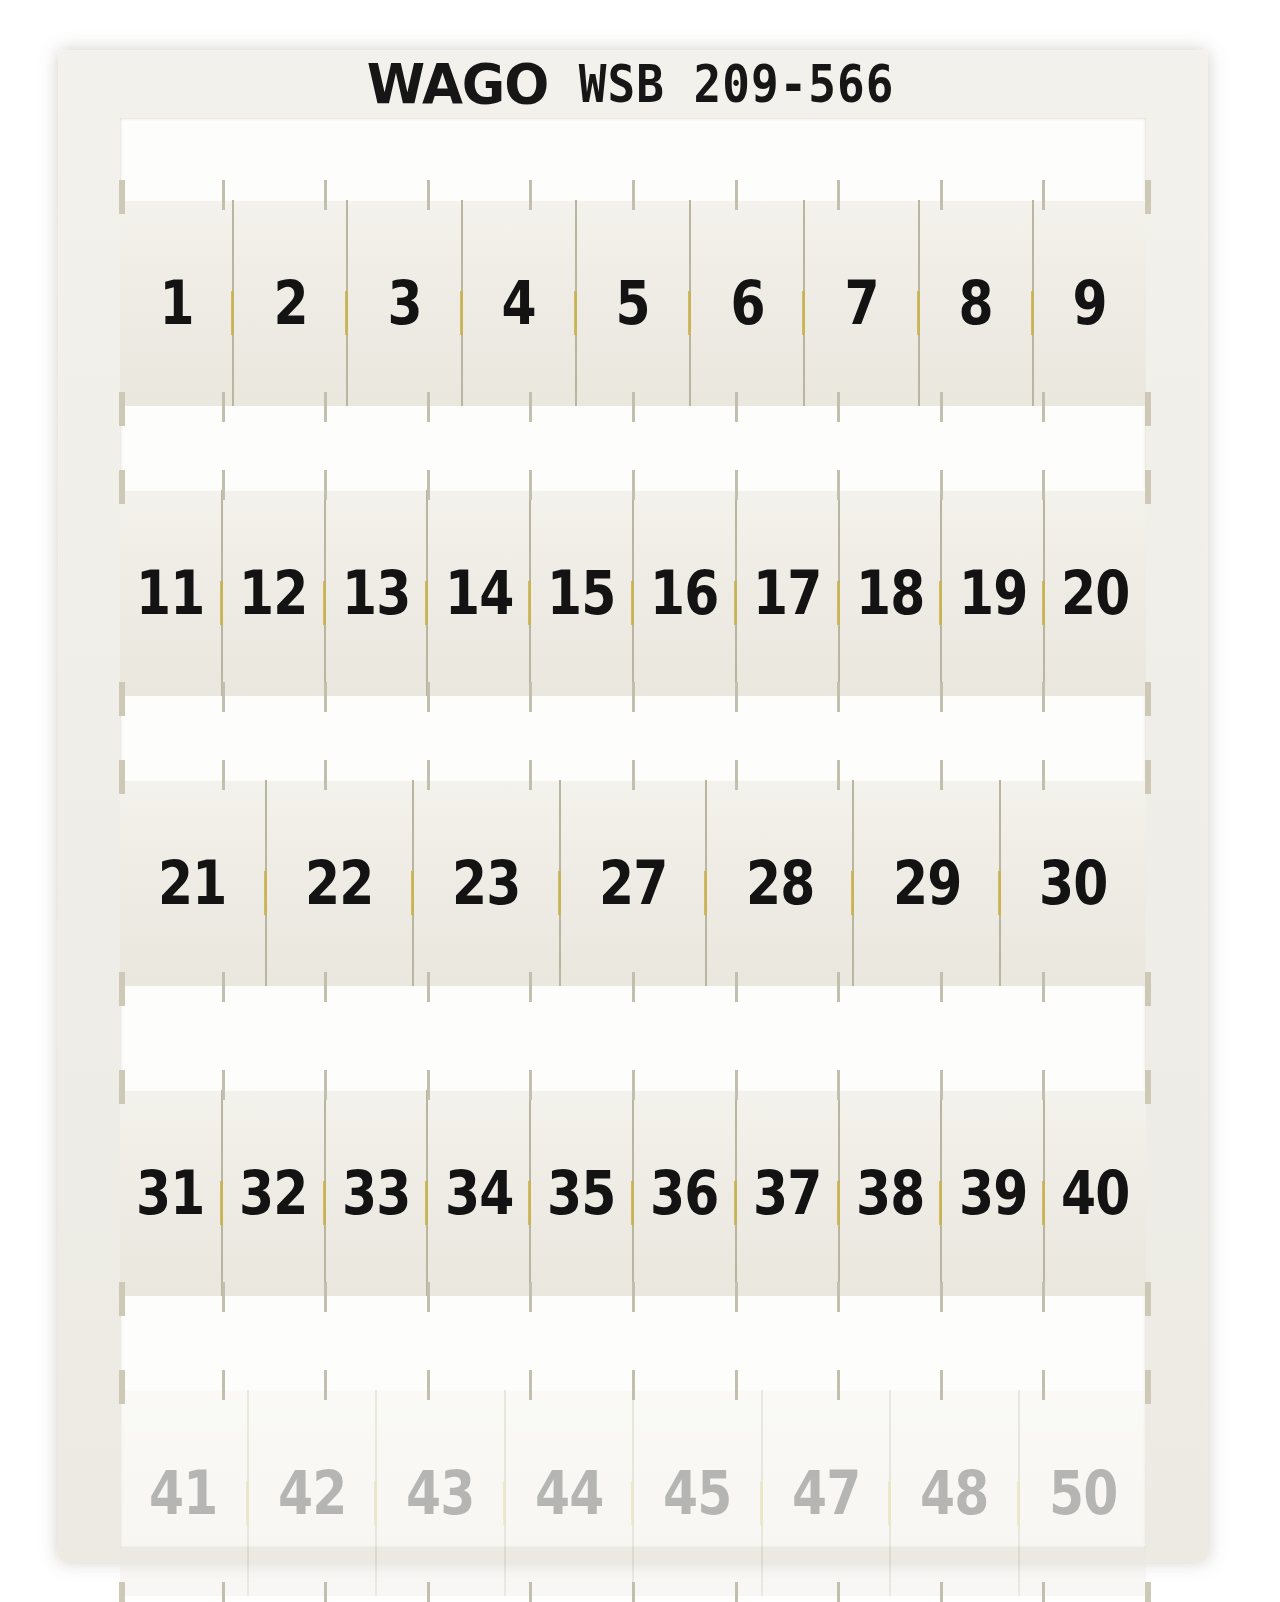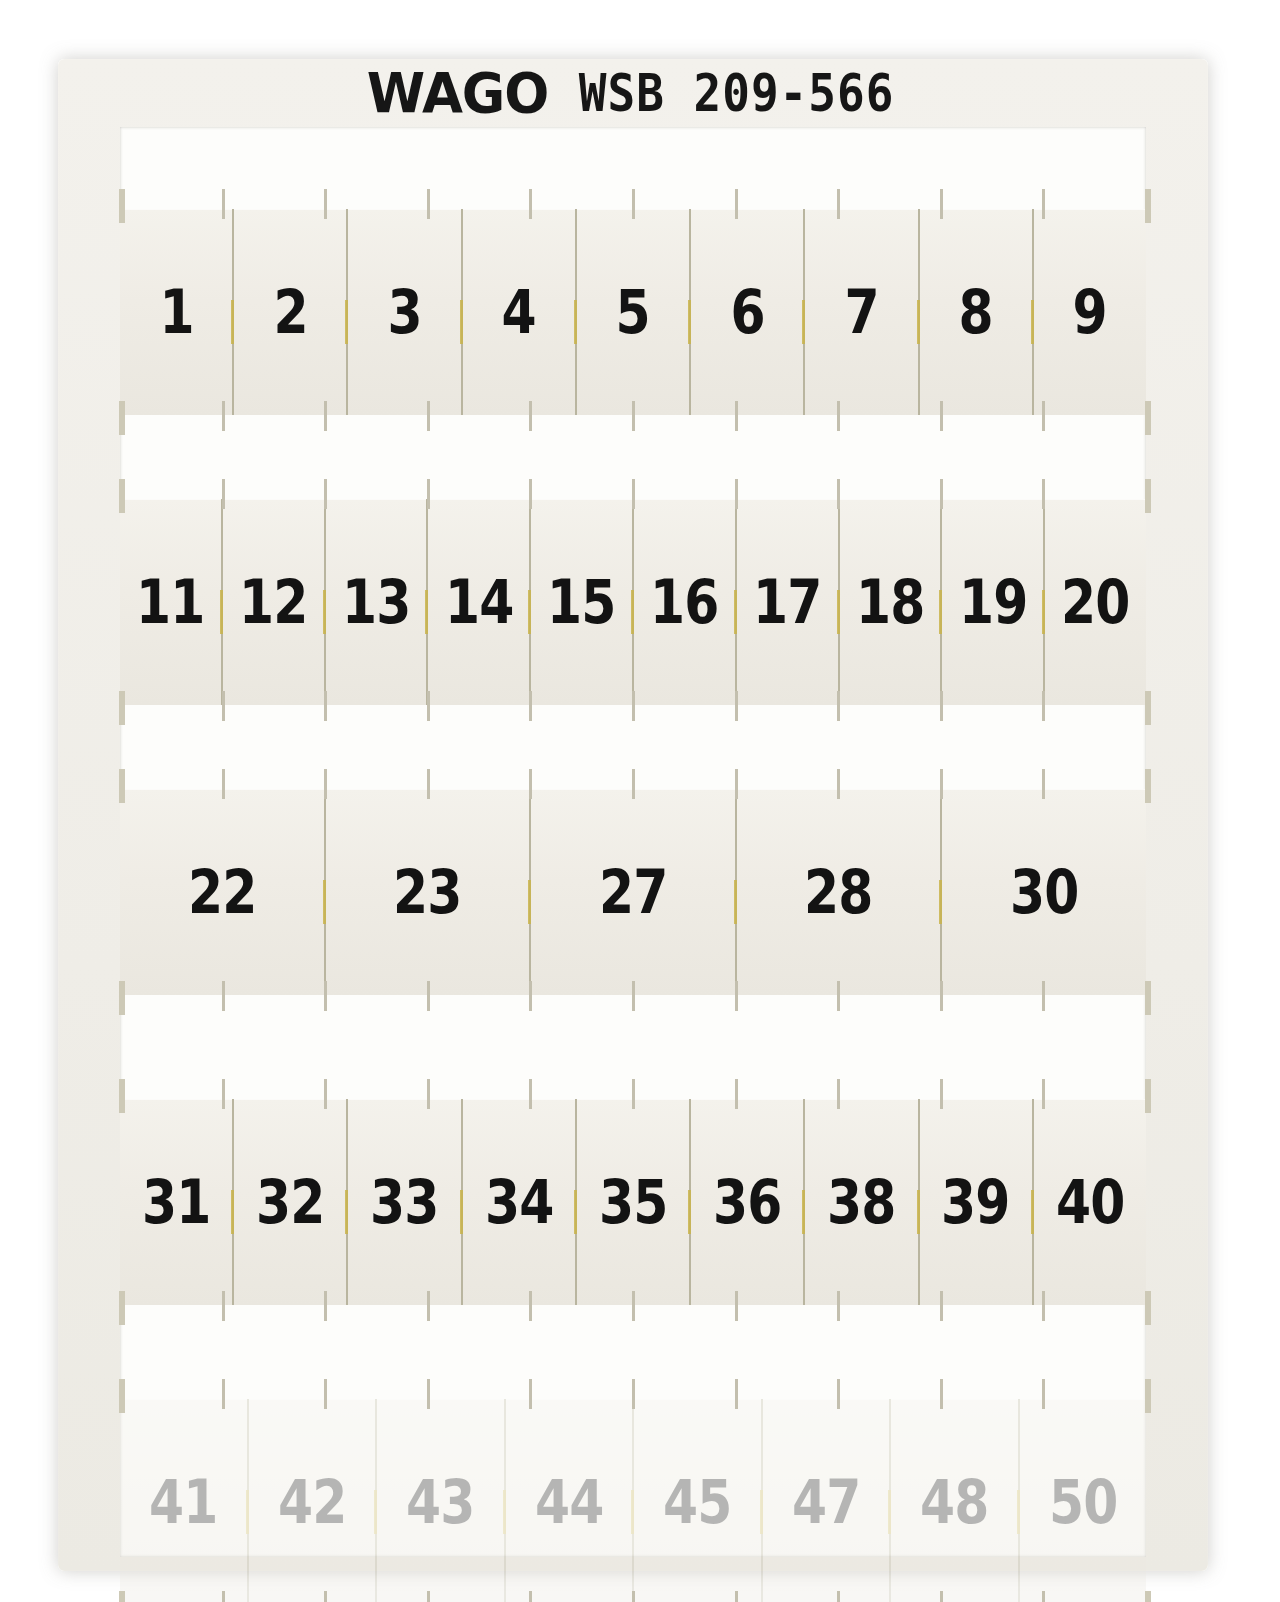--- a/index.html
+++ b/index.html
@@ -11,21 +11,21 @@
     width: 1280px;
     height: 1602px;
     font-family: "DejaVu Sans", sans-serif;
     overflow: hidden;
   }
 
   
   #card {
     position: absolute;
     left: 58px;
-    top: 59px;
+    top: 50px;
     width: 1150px;
     height: 1512px;
     background: linear-gradient(180deg, #f3f1ec 0%, #efede7 60%, #eceae3 100%);
     border-radius: 6px;
     box-shadow: 0 0 18px rgba(120,118,110,0.35),
                 inset 0 0 1px rgba(255,255,255,0.9);
   }
 
   
   #frame {
@@ -259,32 +259,38 @@
         <div class="tick" style="left: 409.4px;"></div>
         <div class="tick" style="left: 512px;"></div>
         <div class="tick" style="left: 614.6px;"></div>
         <div class="tick" style="left: 717.2px;"></div>
         <div class="tick" style="left: 819.8px;"></div>
         <div class="tick" style="left: 922.4px;"></div>
         <div class="endtick" style="left: 1025px;"></div>
       </div>
       <div class="strip" style="top: 730px;">
         <div class="tag">
+          <span class="num">21</span>
+        </div>
+        <div class="tag">
           <span class="num">22</span>
         </div>
         <div class="tag">
           <span class="num">23</span>
         </div>
         <div class="tag">
           <span class="num">27</span>
         </div>
         <div class="tag">
           <span class="num">28</span>
         </div>
         <div class="tag">
+          <span class="num">29</span>
+        </div>
+        <div class="tag">
           <span class="num">30</span>
         </div>
       </div>
       <div class="tickrow" style="top: 710px;">
         <div class="endtick" style="left: -1px;"></div>
         <div class="tick" style="left: 101.6px;"></div>
         <div class="tick" style="left: 204.2px;"></div>
         <div class="tick" style="left: 306.8px;"></div>
         <div class="tick" style="left: 409.4px;"></div>
         <div class="tick" style="left: 512px;"></div>
@@ -320,20 +326,23 @@
         <div class="tag">
           <span class="num">34</span>
         </div>
         <div class="tag">
           <span class="num">35</span>
         </div>
         <div class="tag">
           <span class="num">36</span>
         </div>
         <div class="tag">
+          <span class="num">37</span>
+        </div>
+        <div class="tag">
           <span class="num">38</span>
         </div>
         <div class="tag">
           <span class="num">39</span>
         </div>
         <div class="tag">
           <span class="num">40</span>
         </div>
       </div>
       <div class="tickrow" style="top: 1020px;">

